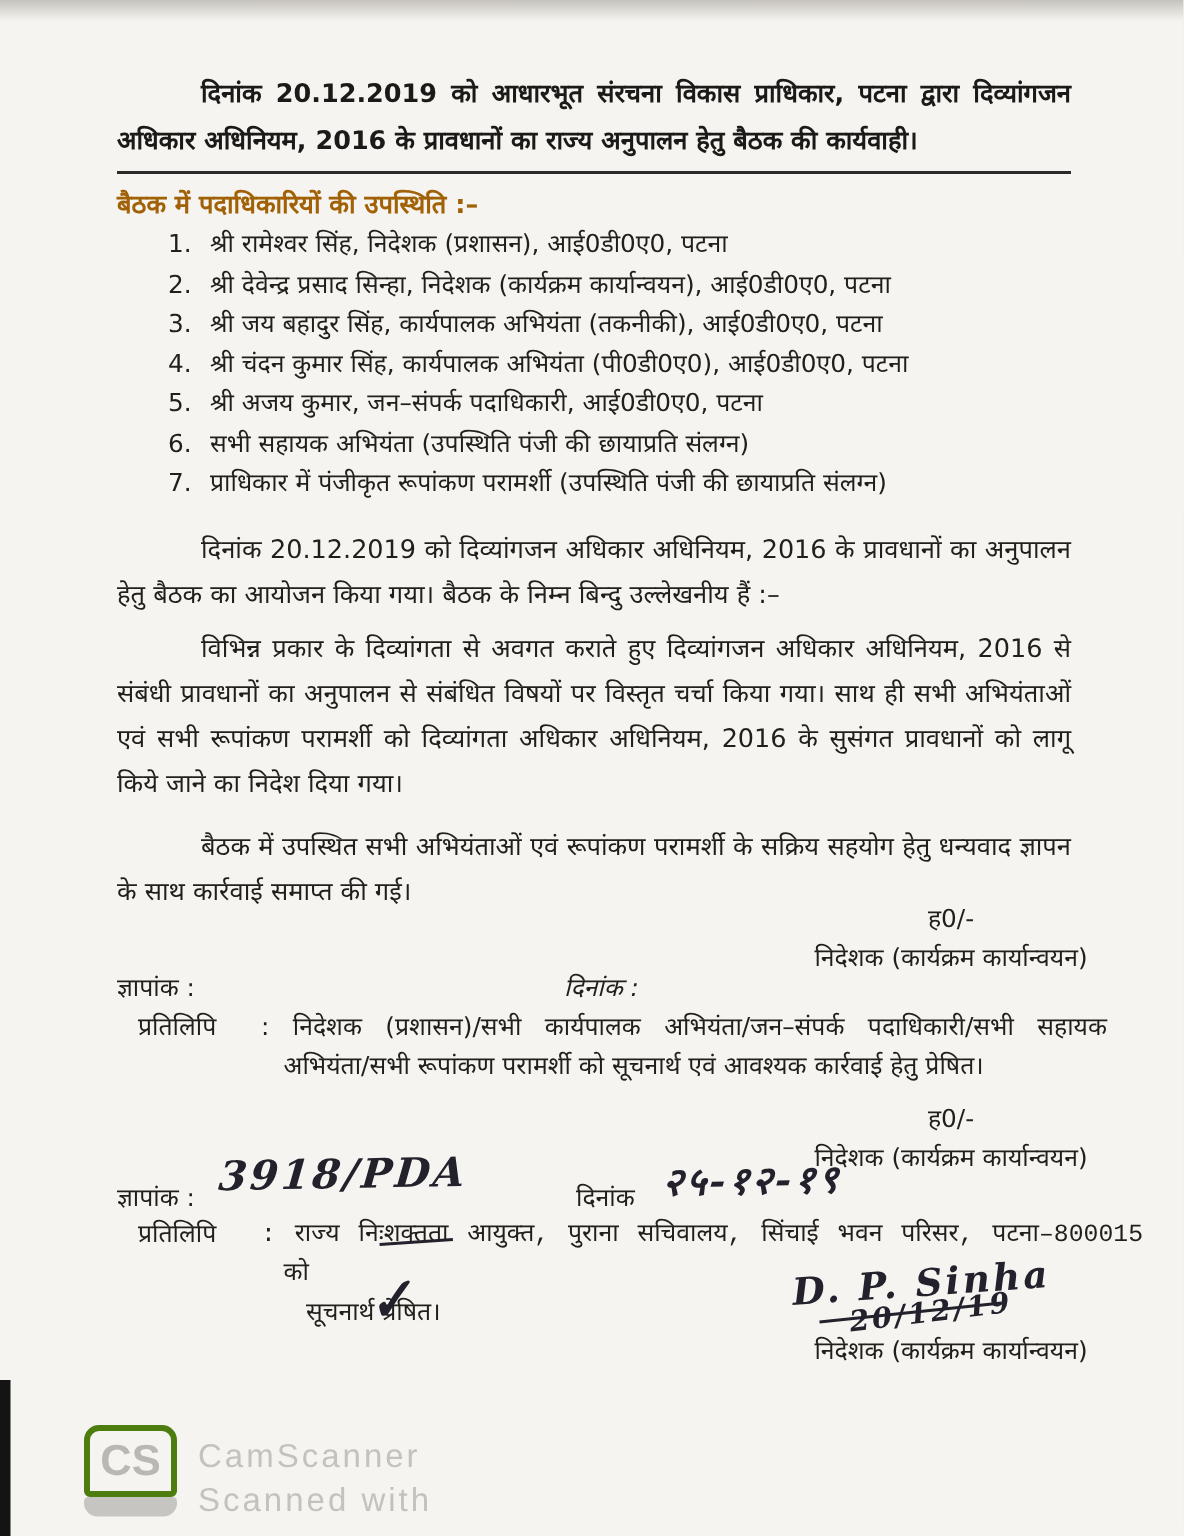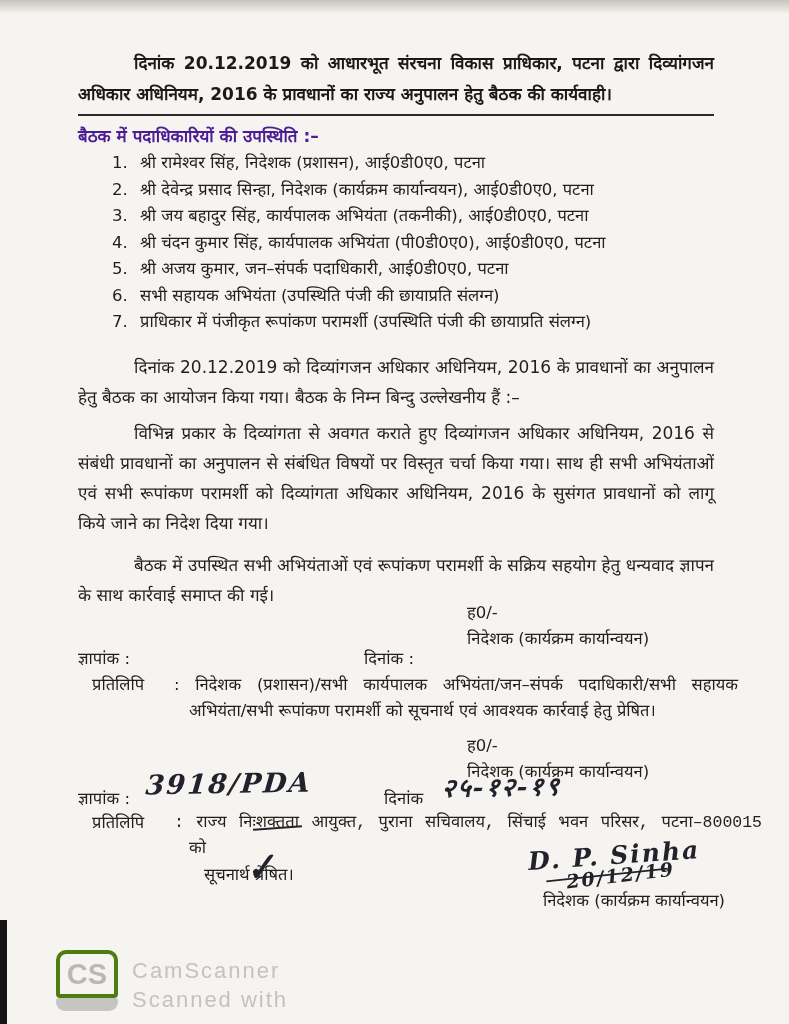--- a/index.html
+++ b/index.html
@@ -5,41 +5,41 @@
   html,body{margin:0;padding:0;}
   body{width:789px;height:1024px;background:#e9e7e3;font-family:"DejaVu Sans","Liberation Sans",sans-serif;}
   .page{position:relative;width:789px;height:1024px;background:#f6f4f0;overflow:hidden;color:#201f1c;}
   .scan-edge-top{position:absolute;top:0;left:0;right:0;height:14px;
     background:linear-gradient(#c6c3be,rgba(198,195,190,0));}
   .scan-strip{position:absolute;left:0;top:920px;width:7px;height:104px;background:#141414;}
 
   .doc-title{position:absolute;top:48px;left:78px;width:636px;font-size:17px;font-weight:bold;
     line-height:31px;text-align:justify;text-indent:56px;color:#1b1a18;}
   .rule{position:absolute;top:114px;left:78px;width:636px;border-top:2px solid #2b2a28;}
-  .att-heading{position:absolute;top:124px;left:78px;font-size:17px;font-weight:bold;color:#4c1d95;}
+  .att-heading{position:absolute;top:124px;left:78px;font-size:17px;font-weight:bold;color:#a16207;}
 
   .att-list{position:absolute;top:152px;left:112px;width:610px;font-size:16.5px;}
   .att-item{display:flex;line-height:22px;margin-bottom:4.5px;}
   .att-num{width:28px;flex:0 0 28px;}
   .att-text{flex:1;}
 
   .para{position:absolute;left:78px;width:636px;font-size:17px;line-height:30px;
     text-align:justify;text-indent:56px;color:#201f1c;margin-top:16px;}
   .para1{top:336px;}
   .para2{top:402px;}
   .para3{top:534px;}
 
-  .sig-block{position:absolute;left:467px;width:310px;text-align:left;font-size:16.5px;line-height:26px;}
+  .sig-block{position:absolute;left:479px;width:310px;text-align:center;font-size:16.5px;line-height:26px;}
   .sig1{top:600px;}
   .sig2{top:733px;}
 
   .memo-row{position:absolute;left:0;top:0;width:789px;font-size:16.5px;}
   .m1{top:646px;}
   .m1 .gyapank{position:absolute;left:78px;}
-  .m1 .dinank{position:absolute;left:364px;}
+  .m1 .dinank{position:absolute;left:376px;font-style:italic;}
 
   .pratilipi{position:absolute;left:92px;display:flex;font-size:16.5px;line-height:26px;justify-content:space-between;}
   .p1{top:672px;width:646px;}
   .p2{top:810px;width:670px;}
   .pratilipi .label{flex:0 0 82px;}
   .pratilipi .copy{flex:1;padding-left:15px;text-indent:-15px;text-align:justify;}
   .copy-line{display:block;font-family:Liberation Mono, monospace;}
   .copy-line2{display:block;padding-left:15px;text-indent:0;}
 
   .ink{font-family:"DejaVu Serif","Liberation Serif",serif;font-style:italic;font-weight:bold;

